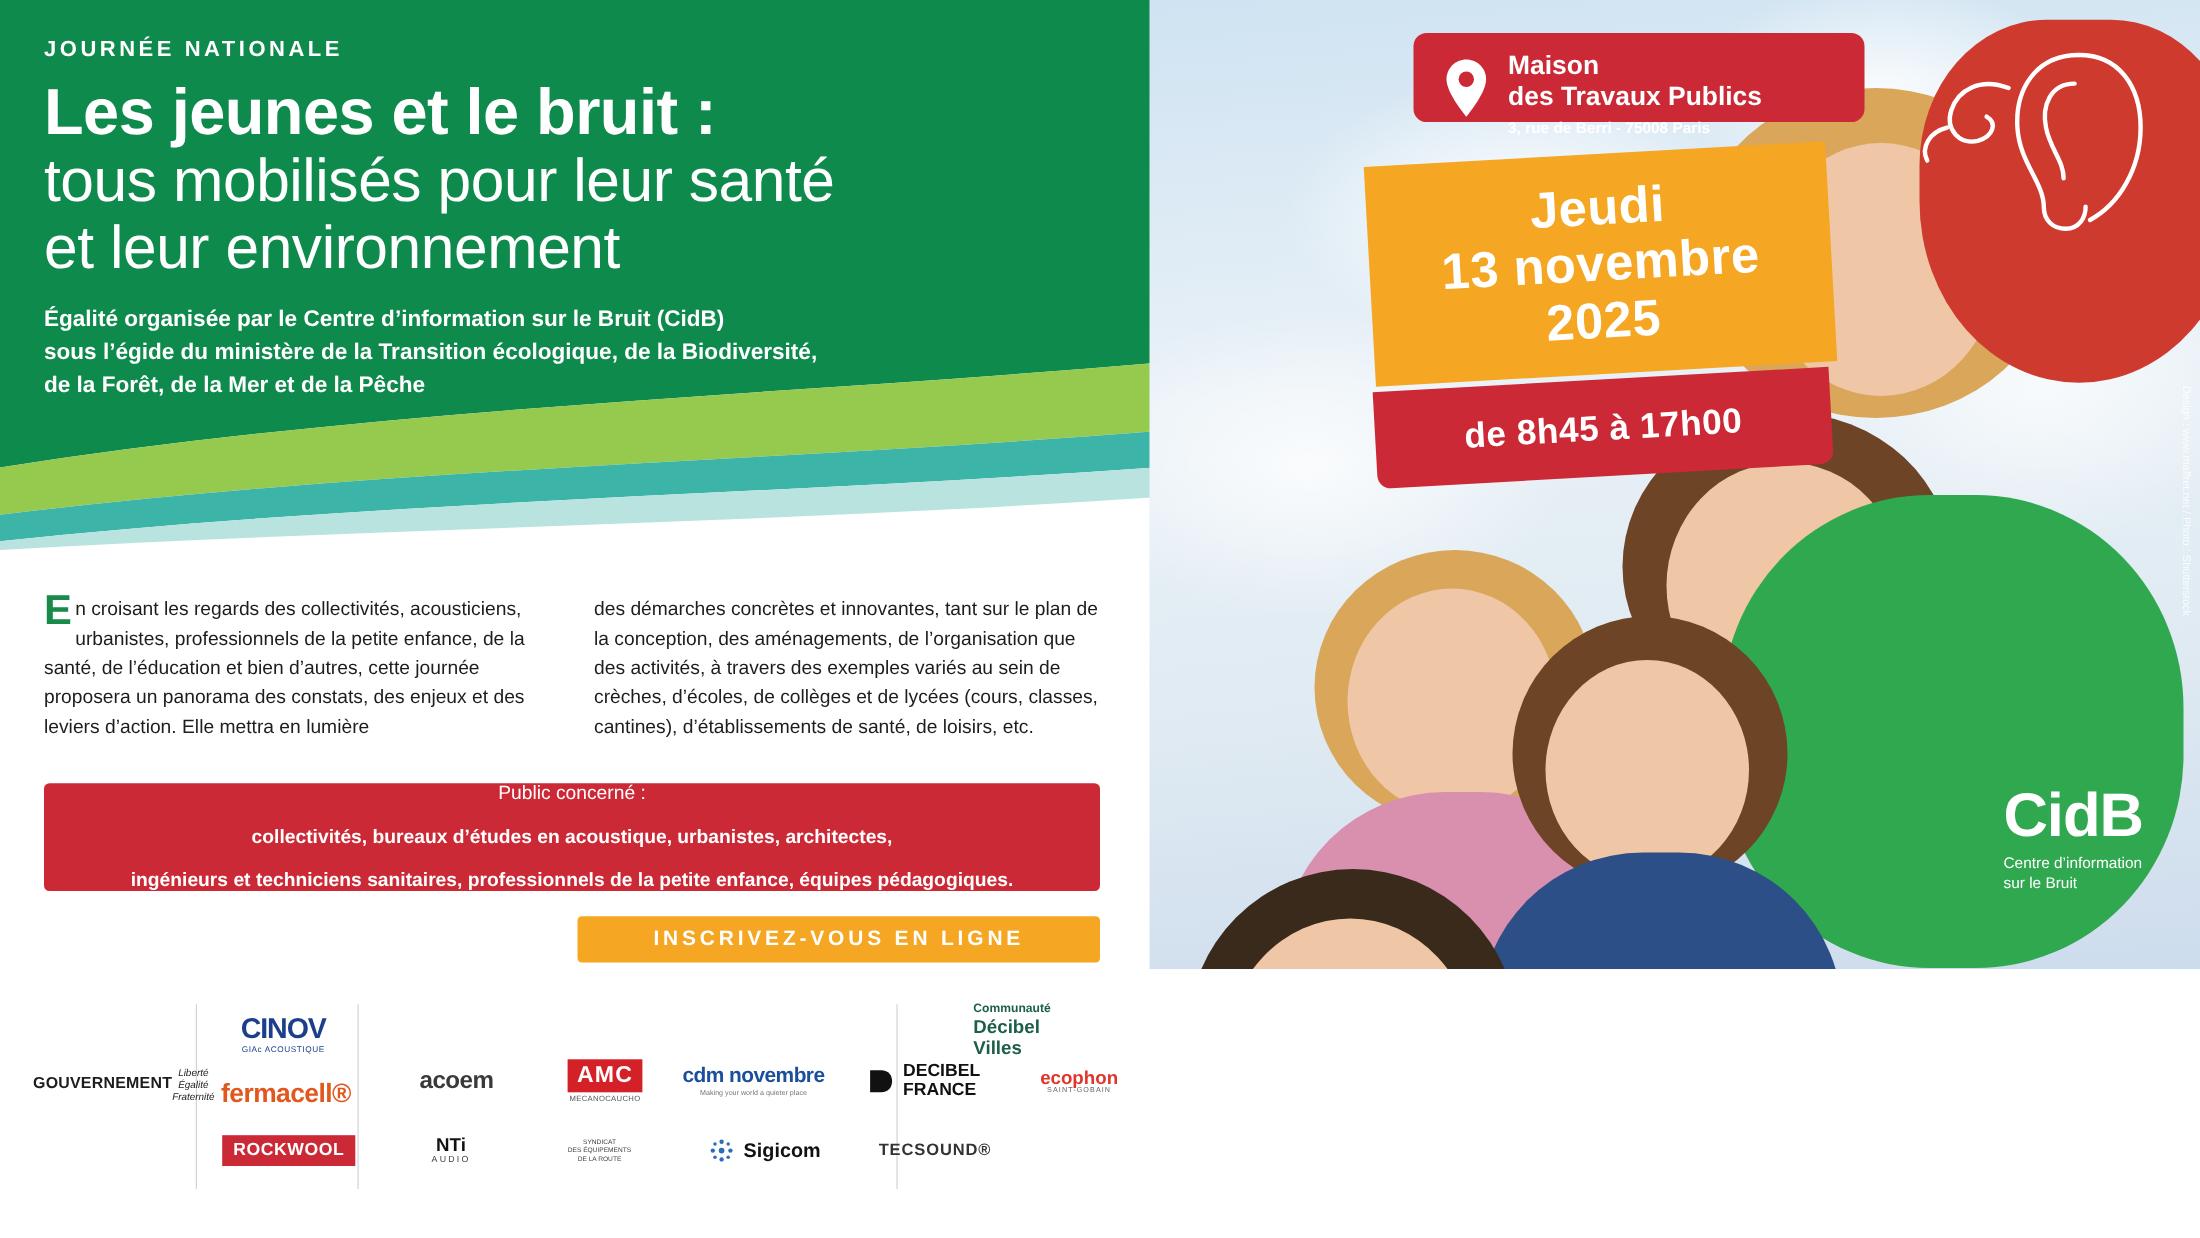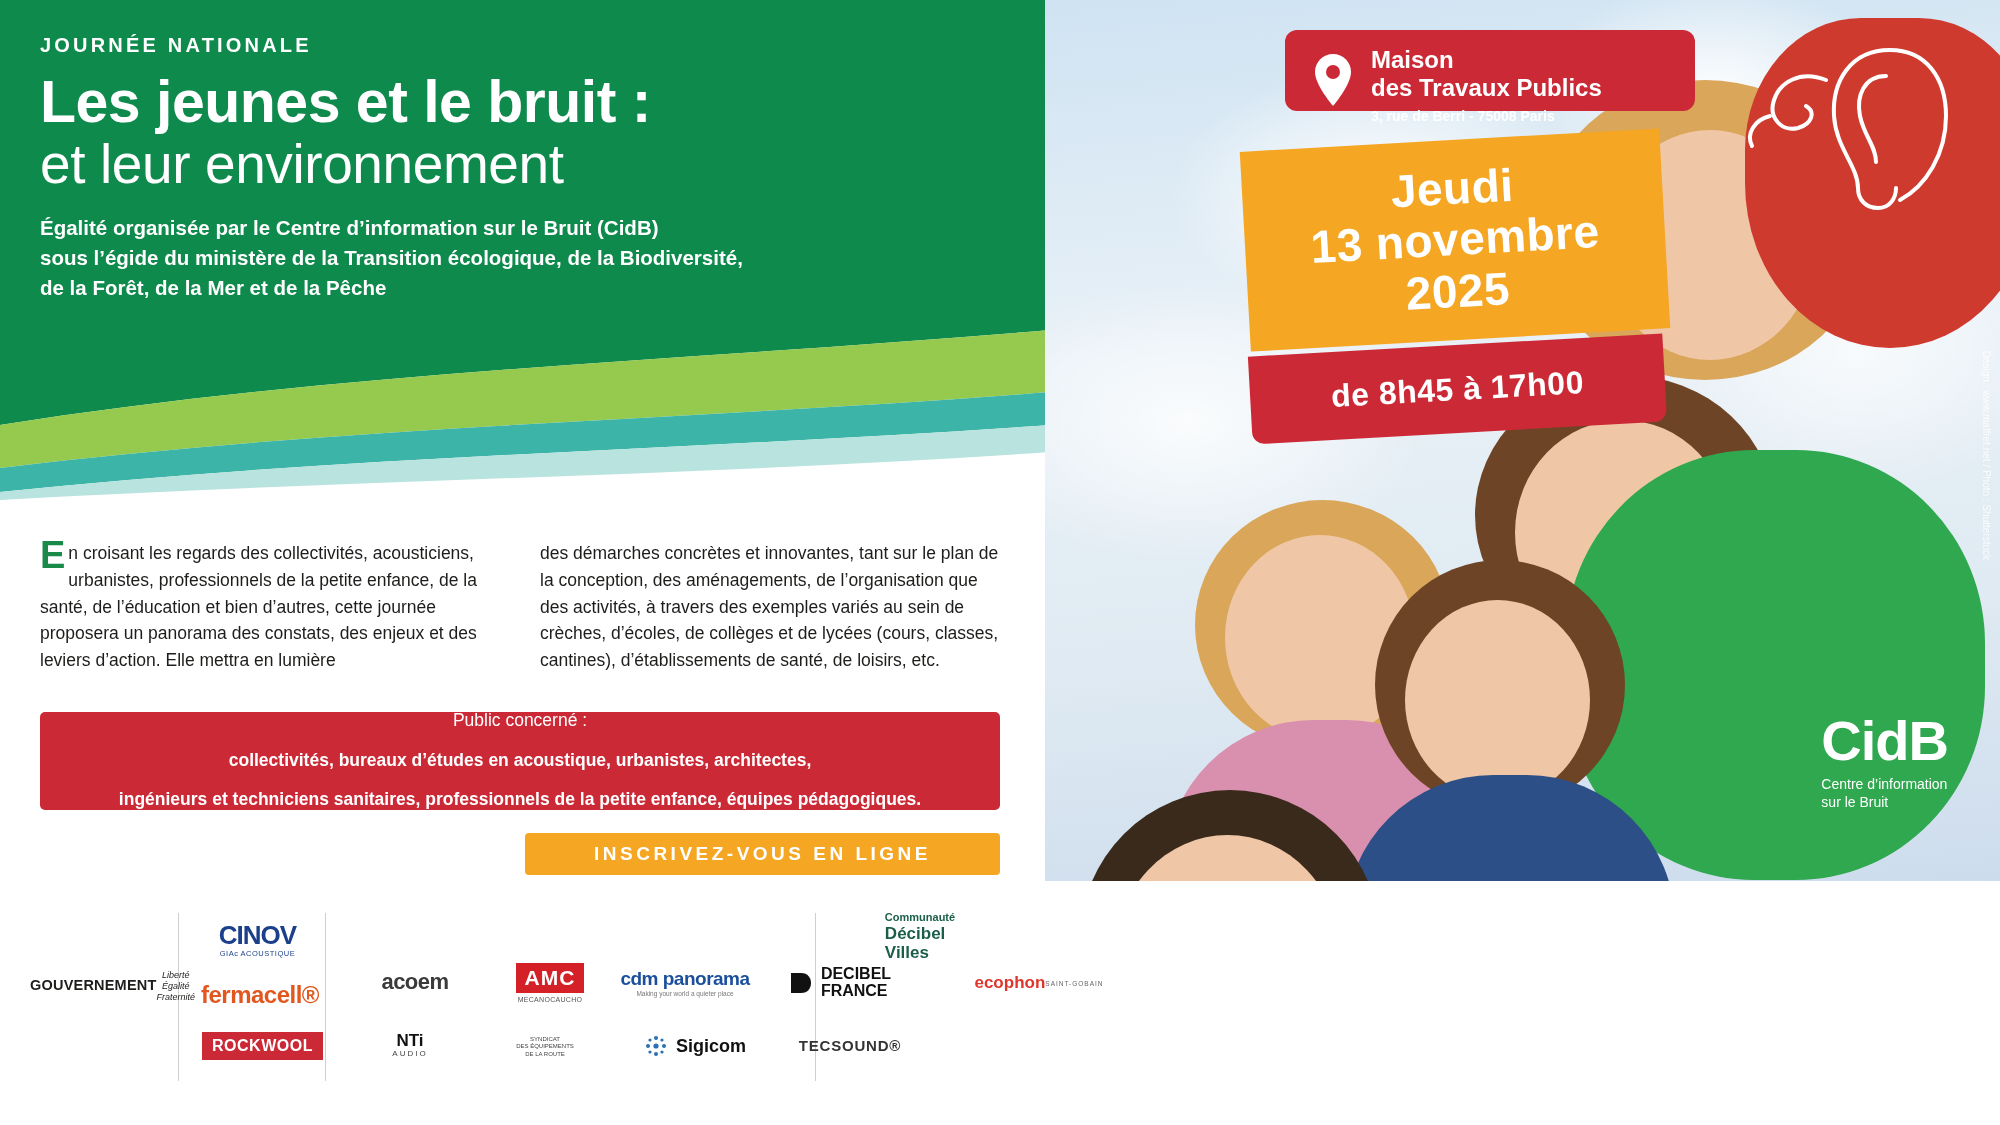--- a/index.html
+++ b/index.html
@@ -269,20 +269,21 @@
       <path d="M0,0 H2000 V150 C1700,230 1400,300 1050,330 C700,360 350,370 0,425 Z" fill="#0f8a4d"></path>
       <path d="M0,425 C350,370 700,360 1050,330 C1400,300 1700,230 2000,150 V215 C1700,300 1400,365 1050,392 C700,420 350,425 0,468 Z" fill="#8cc63f" opacity="0.92"></path>
       <path d="M0,468 C350,425 700,420 1050,392 C1400,365 1700,300 2000,215 V258 C1700,340 1400,400 1050,425 C700,450 350,455 0,492 Z" fill="#3cb4a8"></path>
       <path d="M0,492 C350,455 700,450 1050,425 C1400,400 1700,340 2000,258 V292 C1700,372 1400,428 1050,452 C700,476 350,480 0,500 Z" fill="#b9e3de"></path>
     </svg>
   </div>
 
   <div class="header-text">
     <div class="kicker">JOURNÉE NATIONALE</div>
     <div class="title-1">Les jeunes et le bruit :</div>
+    <div class="title-2">tous mobilisés pour leur santé</div>
     <div class="title-2">et leur environnement</div>
     <div class="subtitle">
       <div>Égalité organisée par le Centre d’information sur le Bruit (CidB)</div>
       <div>sous l’égide du ministère de la Transition écologique, de la Biodiversité,</div>
       <div>de la Forêt, de la Mer et de la Pêche</div>
     </div>
   </div>
 
   <svg class="ear-doodle" width="240" height="200" viewBox="0 0 240 200" xmlns="http://www.w3.org/2000/svg">
     <g fill="none" stroke="#ffffff" stroke-width="4" stroke-linecap="round">
@@ -399,35 +400,35 @@
     <div class="logo-cell" style="left:310px; top:55px; width:130px; height:44px;">
       <div class="l-text acoem">acoem</div>
     </div>
 
     <div class="logo-cell" style="left:450px; top:48px; width:120px; height:60px; flex-direction:column;">
       <div class="amc">AMC</div>
       <div class="amc-sub">MECANOCAUCHO</div>
     </div>
 
     <div class="logo-cell" style="left:580px; top:48px; width:130px; height:60px; flex-direction:column;">
-      <div class="l-text cdm">cdm panorama</div>
+      <div class="l-text cdm">cdm novembre</div>
       <div class="cdm-sub">Making your world a quieter place</div>
     </div>
 
     <div class="logo-cell" style="left:725px; top:50px; width:150px; height:56px;">
       <svg width="26" height="26" viewBox="0 0 26 26" xmlns="http://www.w3.org/2000/svg">
         <path d="M2,3 L12,3 C19,3 22,8 22,13 C22,18 19,23 12,23 L2,23 Z" fill="#111111"></path>
       </svg>
       <div class="decibel" style="margin-left:6px;">
         <div>DECIBEL</div>
         <div>FRANCE</div>
       </div>
     </div>
 
-    <div class="logo-cell" style="left:934px; top:50px; width:130px; height:56px; ">
+    <div class="logo-cell" style="left:876px; top:50px; width:130px; height:56px; flex-direction:column;">
       <div class="l-text ecophon">ecophon</div>
       <div class="ecophon-sub">SAINT-GOBAIN</div>
     </div>
 
     <div class="logo-cell" style="left:310px; top:115px; width:120px; height:50px; flex-direction:column;">
       <div class="l-text nti">NTi</div>
       <div class="nti-sub">AUDIO</div>
     </div>
 
     <div class="logo-cell" style="left:450px; top:115px; width:110px; height:54px; flex-direction:column;">

